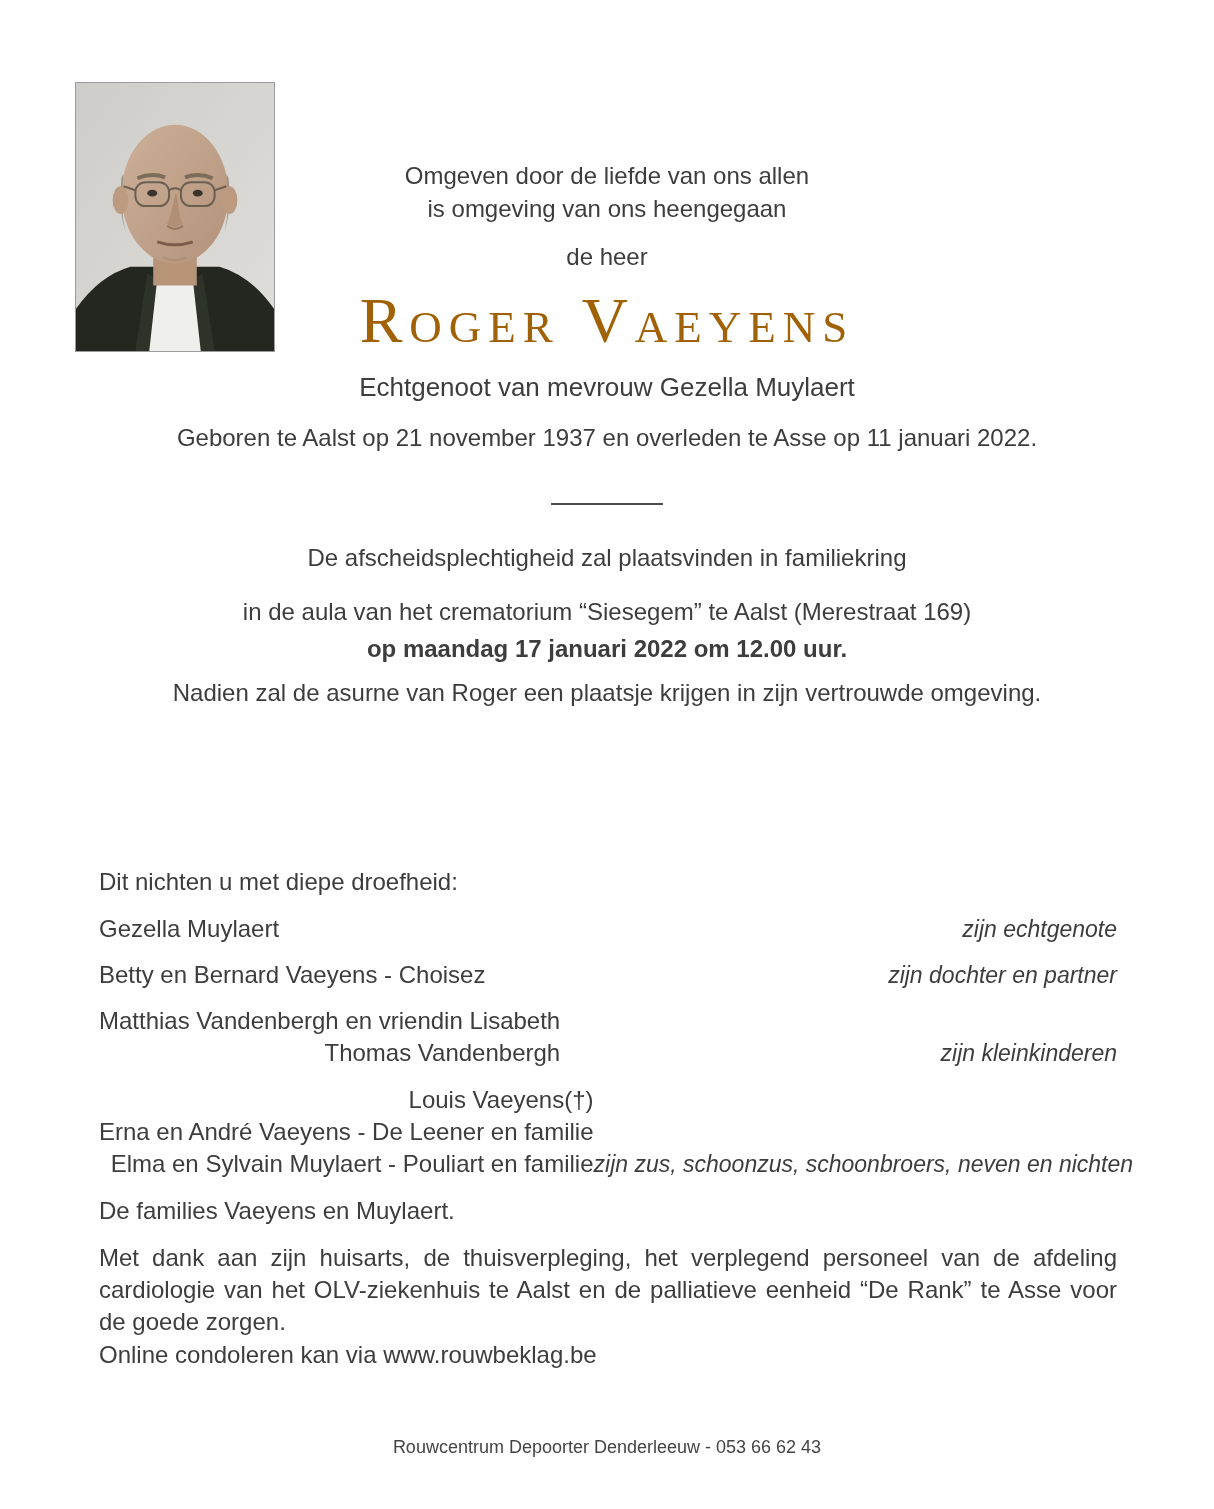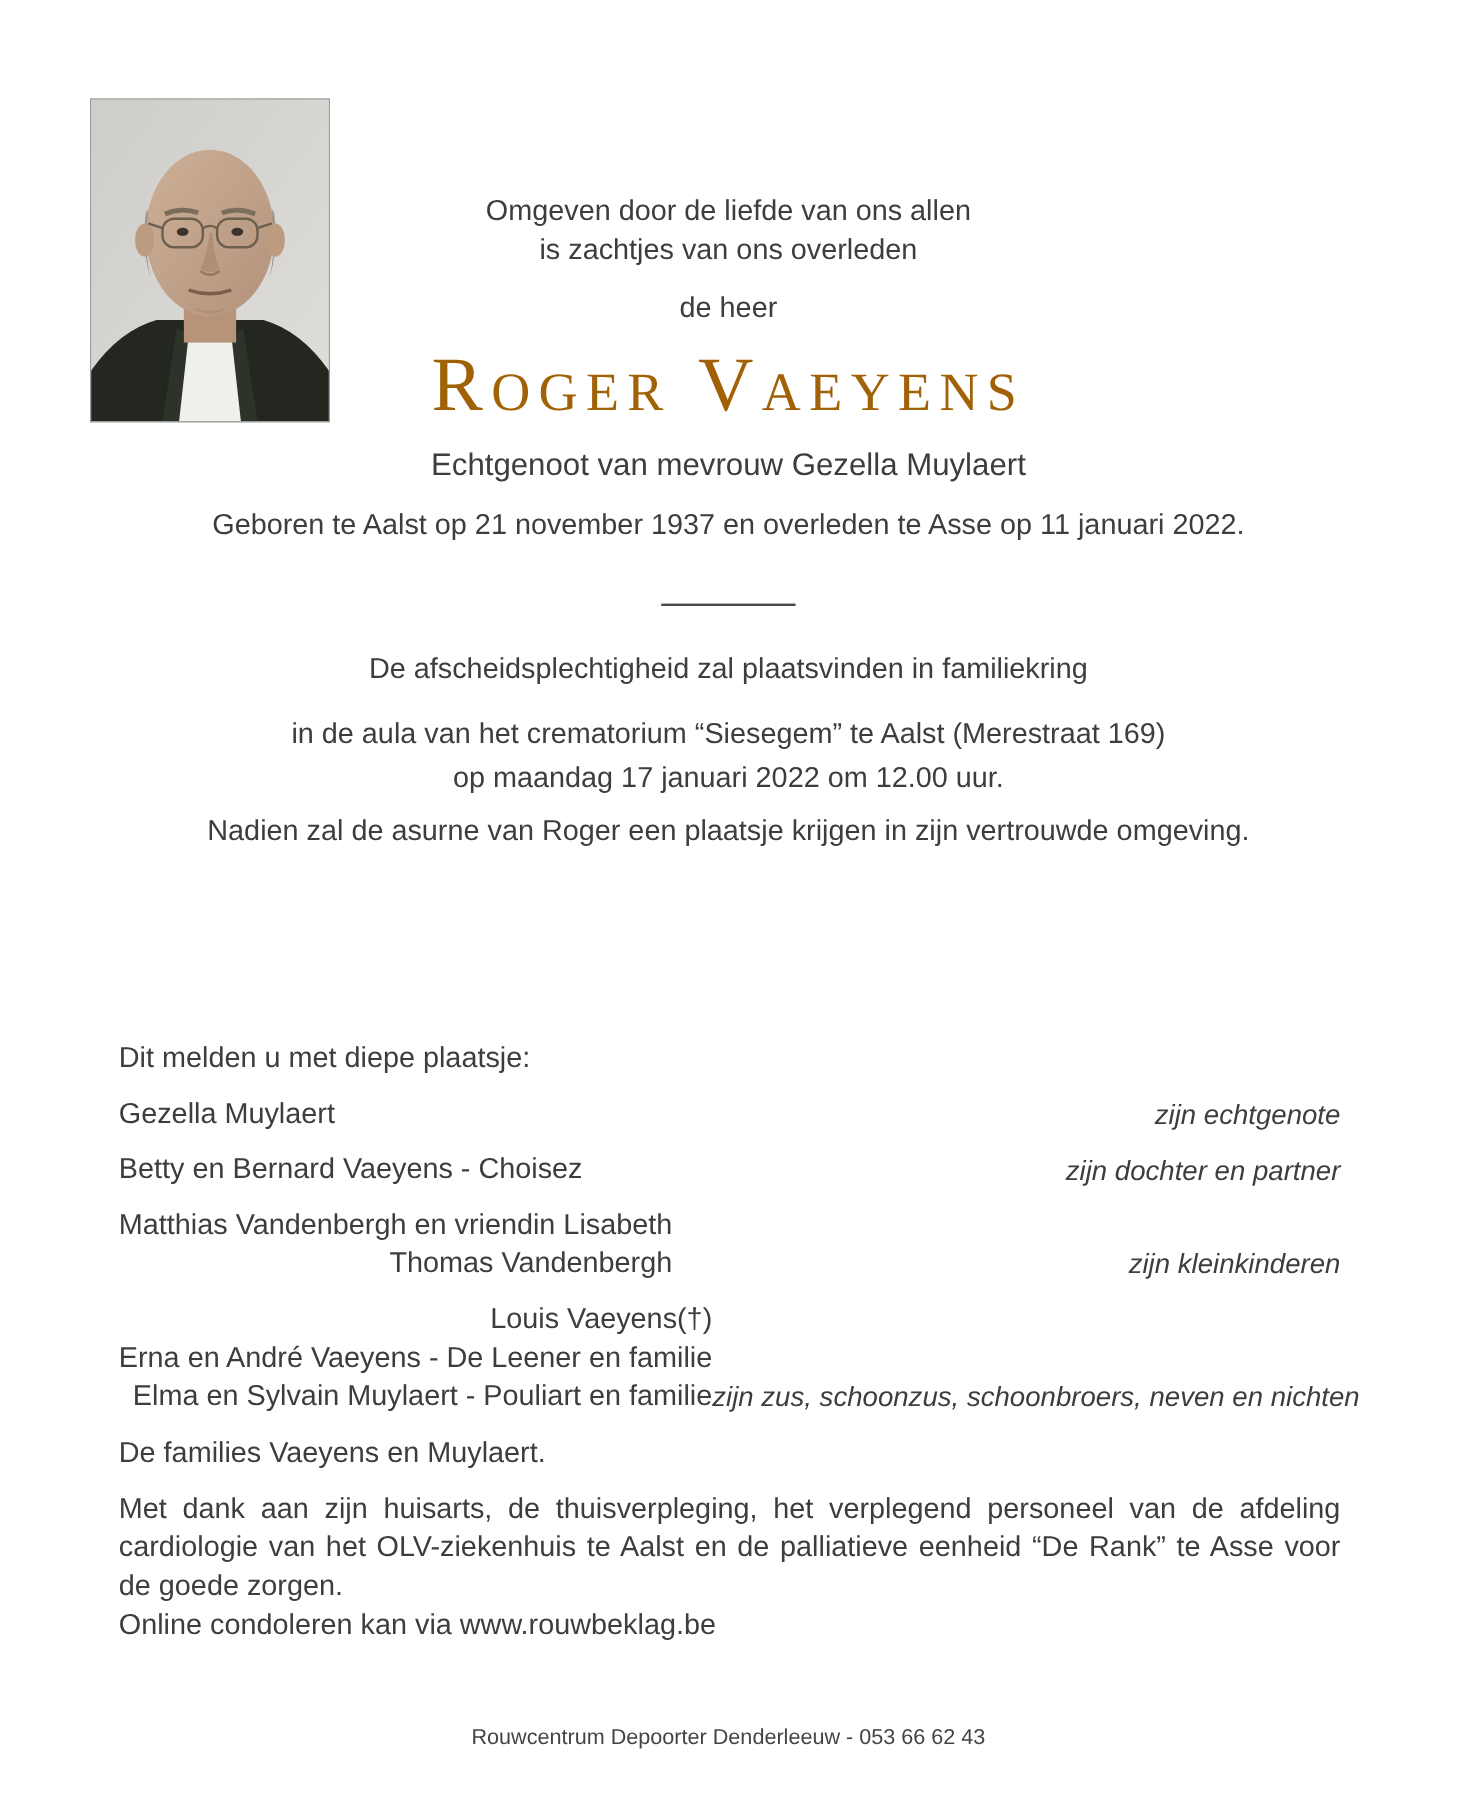--- a/index.html
+++ b/index.html
@@ -46,21 +46,21 @@
     color: #a16207;
     font-weight: 400;
   }
   .spouse-line { font-size: 26px; line-height: 32px; }
   .divider {
     left: 551px;
     top: 503px;
     width: 112px;
     border-top: 2px solid #4a4a4a;
   }
-  .bold { font-weight: normal; }
+  .bold { font-weight: bold; }
   .content-col {
     left: 99px;
     width: 1018px;
   }
   .family-row {
     display: flex;
     justify-content: space-between;
     align-items: flex-end;
   }
   .names-block { text-align: left; }
@@ -133,34 +133,34 @@
 
       <path d="M 92 144 Q 100 150 108 144" stroke="#96765c" stroke-width="2" fill="none"></path>
 
       <path d="M 82 160 Q 100 166 118 160" stroke="#7d5c49" stroke-width="3" fill="none"></path>
 
       <path d="M 88 176 Q 100 181 112 176" stroke="#a98a6f" stroke-width="2" fill="none" opacity="0.7"></path>
     </svg>
   </div>
 
   <div class="abs centered intro-line" style="top:160px">Omgeven door de liefde van ons allen</div>
-  <div class="abs centered intro-line" style="top:193px">is zachtjes van ons overleden</div>
+  <div class="abs centered intro-line" style="top:193px">is omgeving van ons heengegaan</div>
   <div class="abs centered intro-line" style="top:241px">de heer</div>
   <div class="abs centered deceased-name" style="top:286px">Roger Vaeyens</div>
   <div class="abs centered spouse-line" style="top:371px">Echtgenoot van mevrouw Gezella Muylaert</div>
   <div class="abs centered body-text" style="top:422px">Geboren te Aalst op 21 november 1937 en overleden te Asse op 11 januari 2022.</div>
 
   <div class="abs divider"></div>
 
   <div class="abs centered body-text" style="top:542px">De afscheidsplechtigheid zal plaatsvinden in familiekring</div>
   <div class="abs centered body-text" style="top:596px">in de aula van het crematorium “Siesegem” te Aalst (Merestraat 169)</div>
   <div class="abs centered body-text bold" style="top:633px">op maandag 17 januari 2022 om 12.00 uur.</div>
   <div class="abs centered body-text" style="top:677px">Nadien zal de asurne van Roger een plaatsje krijgen in zijn vertrouwde omgeving.</div>
 
-  <div class="abs content-col body-text" style="top:866px">Dit melden u met diepe plaatsje:</div>
+  <div class="abs content-col body-text" style="top:866px">Dit nichten u met diepe droefheid:</div>
 
   <div class="abs content-col family-row body-text" style="top:913px">
     <div class="names-block">
       <div class="name-line">Gezella Muylaert</div>
     </div>
     <div class="relation">zijn echtgenote</div>
   </div>
 
   <div class="abs content-col family-row body-text" style="top:959px">
     <div class="names-block">

